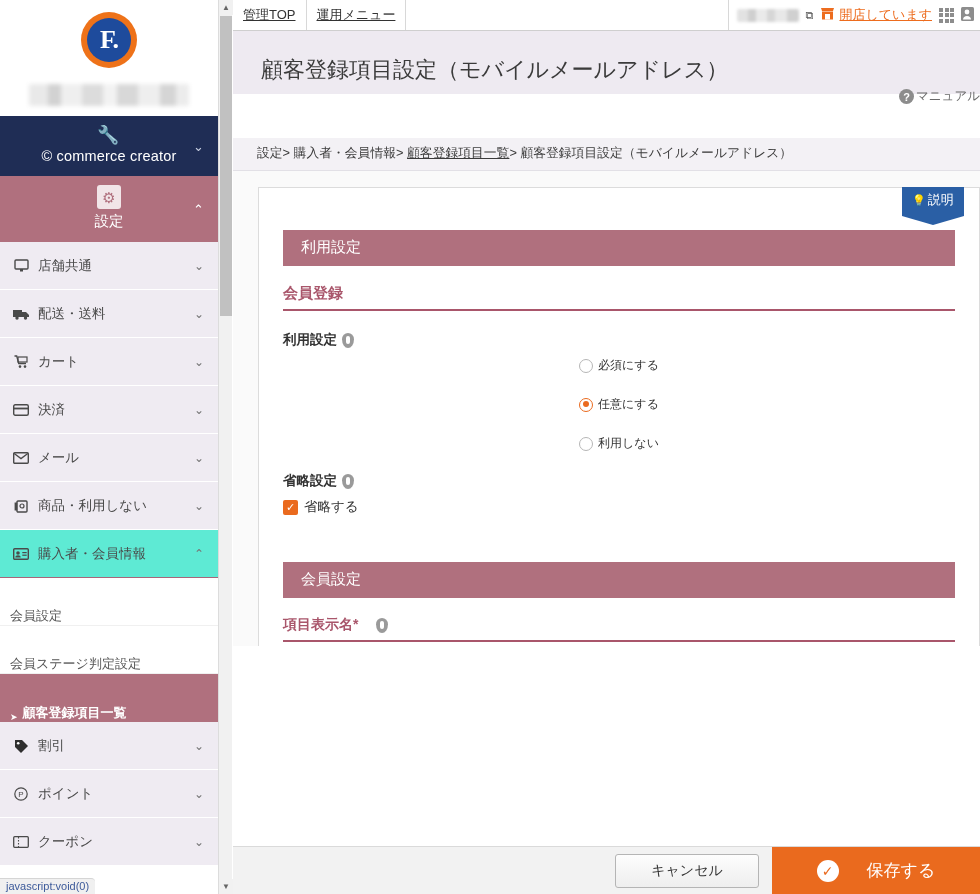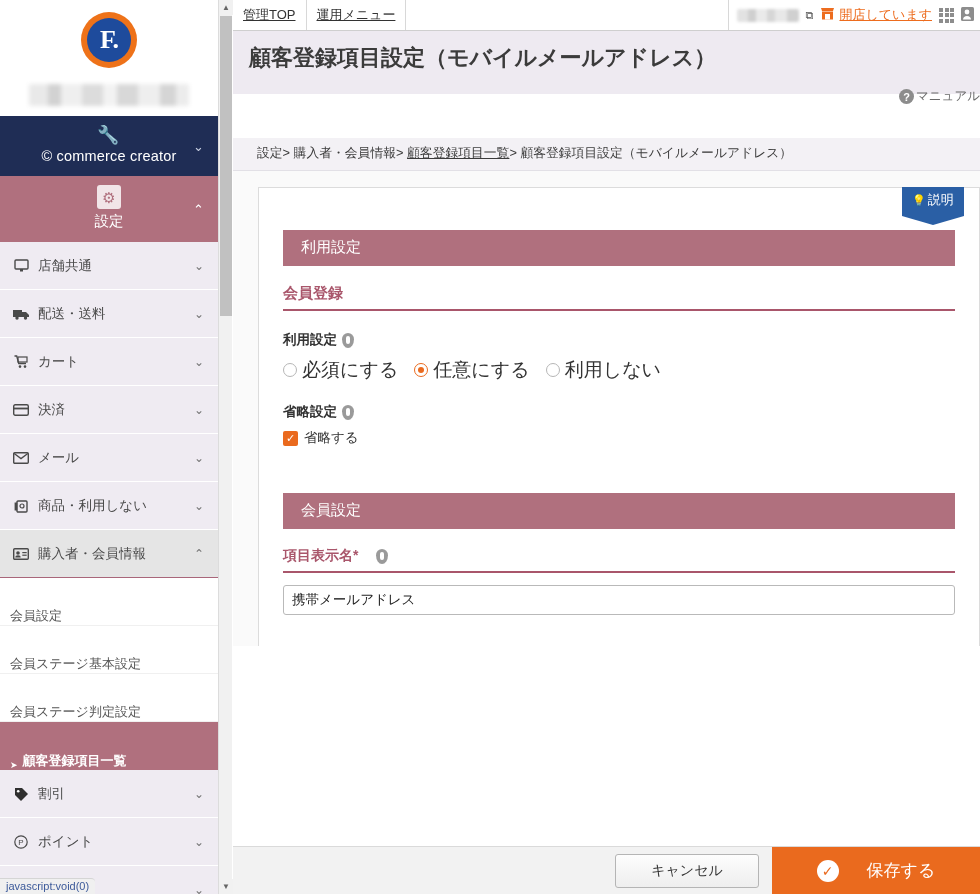--- a/index.html
+++ b/index.html
@@ -75,21 +75,21 @@
     position: relative;
     height: 48px;
     display: flex; align-items: center;
     padding-left: 10px;
     background: #efebf2;
     border-bottom: 1px solid #ffffff;
     font-size: 13.5px;
     color: #4a4a4a;
     cursor: pointer;
   }
-  .menu-item.open { background: #e5e5e5; border-bottom: 1px solid #a9667a; align-items: center; }
+  .menu-item.open { background: #5eead4; border-bottom: 1px solid #a9667a; align-items: center; }
   .menu-item .mi-ic {
     width: 22px; flex: 0 0 22px; text-align: center;
     font-size: 14px; color: #4a4a4a; margin-right: 6px;
   }
   .menu-item .mi-ic svg { display:block; margin:0 auto; }
   .menu-item .mi-label { flex: 1 1 auto; }
   .menu-item .mi-chev { font-size: 12px; color: #777; padding-right: 14px; }
 
   .sub-item {
     height: 48px; display:flex; align-items:flex-end;
@@ -158,22 +158,22 @@
   .grid-ic i { background:#8d8d8d; display:block; width:4px; height:4px; }
   .person-ic { font-size:16px; color:#8d8d8d; line-height:1; }
 
   #page-head {
     background: #eeeaf1;
     padding: 10px 16px 0 16px;
     position: relative;
     height: 63px;
   }
   #page-title {
-    font-size: 22px; color:#3b3b3b; font-weight: bold;
-    margin:0; line-height: 34px;
+    font-size: 22px; color:#3b3b3b; font-weight: normal;
+    margin:12px; line-height: 34px;
   }
   #manual-link {
     position:absolute; right: 0px; top: 57px;
     display:flex; align-items:center; gap:2px;
     font-size: 12.5px; color:#6a6a6a; cursor:pointer; white-space:nowrap;
   }
   .q-ic {
     width:15px;height:15px;border-radius:50%;background:#8c8c8c;color:#fff;
     font-size:11px;font-weight:bold;display:flex;align-items:center;justify-content:center;
   }
@@ -228,21 +228,21 @@
   .help-ic {
     display:inline-block; width:12px; height:15px;
     background:#9a9a9a;
     border-radius: 50% 50% 50% 50% / 42% 42% 58% 58%;
     position: relative;
   }
   .help-ic::after {
     content:""; position:absolute; left:4px; top:3px;
     width:4px;height:8px;background:#fff;border-radius:2px;
   }
-  .radio-row { display:flex; align-items:center; gap:16px; font-size:19px; color:#333; }
+  .radio-row { display:flex; align-items:center; gap:22px; font-size:12px; color:#333;flex-direction:column; }
   .radio-opt { display:flex; align-items:center; gap:5px; cursor:pointer; }
   .rd {
     width:14px;height:14px;border-radius:50%;border:1.6px solid #b6b6b6;background:#fff;
     display:inline-block; position:relative; flex:0 0 14px;
   }
   .rd.on { border-color:#ea6a1e; }
   .rd.on::after {
     content:""; position:absolute; left:2.6px; top:2.6px;
     width:6px;height:6px;border-radius:50%;background:#ea6a1e;
   }
@@ -413,23 +413,20 @@
             <rect x="9.3" y="4" width="4.4" height="1.2" fill="#4a4a4a"></rect>
             <rect x="9.3" y="6.6" width="4.4" height="1.2" fill="#4a4a4a"></rect>
           </svg>
       </span>
       <span class="mi-label">購入者・会員情報</span>
       <span class="mi-chev">⌃</span>
     </div>
 
     <div class="sub-item">
       <span>会員設定</span>
-    </div>
-    <div class="sub-item">
-      <span>会員ステージ基本設定</span>
     </div>
     <div class="sub-item">
       <span>会員ステージ判定設定</span>
     </div>
     <div class="sub-item active">
       <span>顧客登録項目一覧</span>
     </div>
 
     <div class="menu-item">
       <span class="mi-ic">

